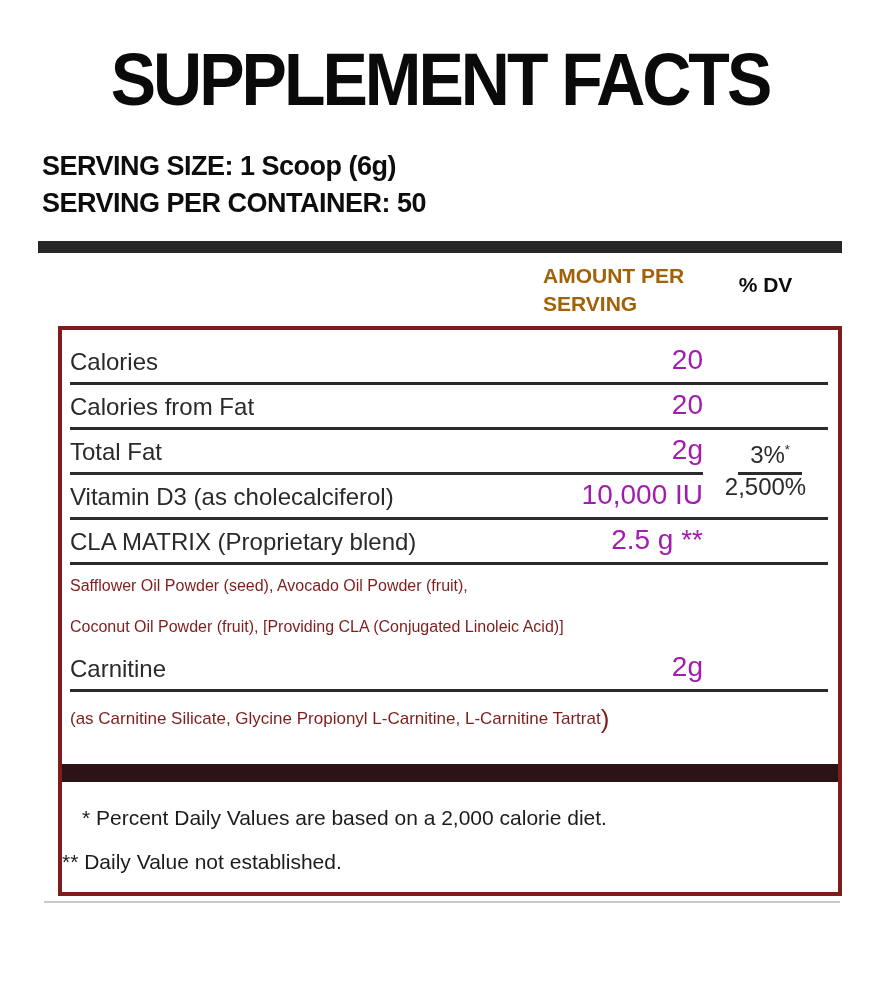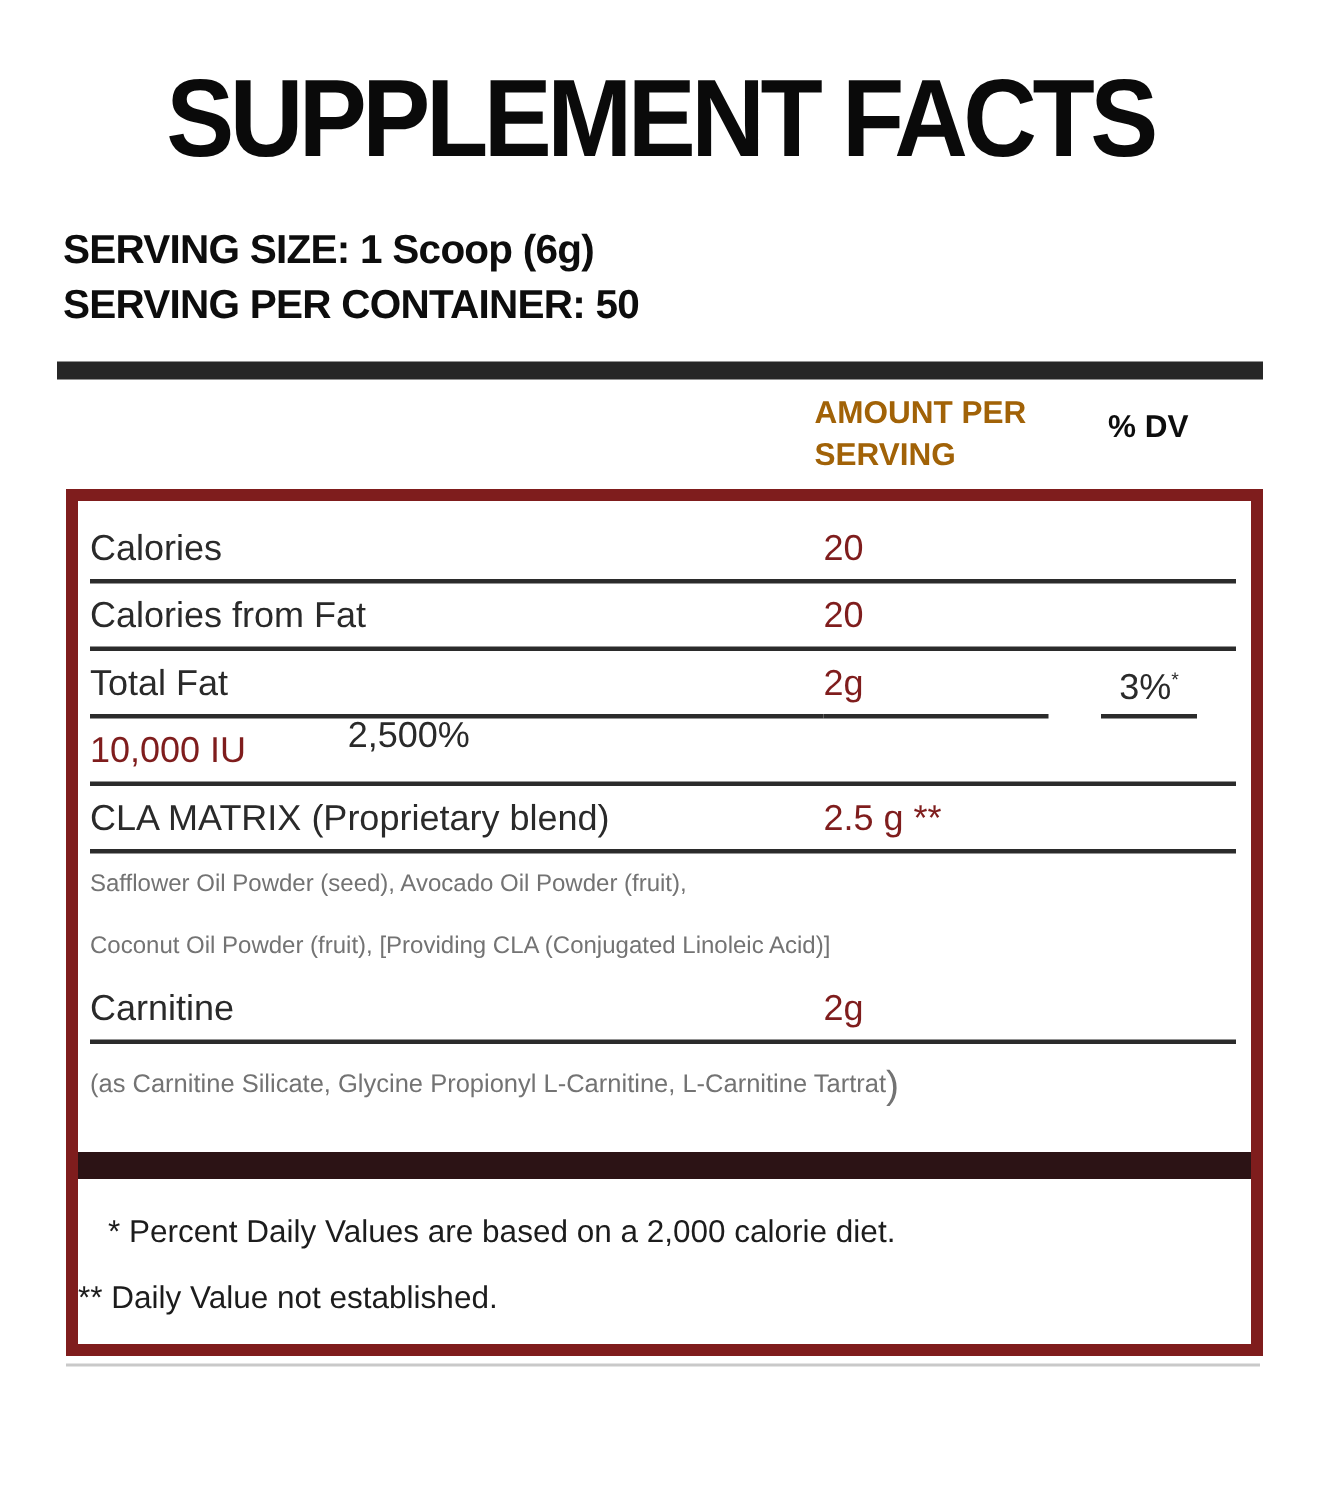--- a/index.html
+++ b/index.html
@@ -60,54 +60,54 @@
     width: 125px;
     font-weight: bold;
     font-size: 21px;
     text-align: center;
     padding-top: 11px;
     color: #0d0d0d;
   }
 
   
   .facts-box {
-    margin: 8px 38px 0 44px;
-    border: 8px solid #7f1d1d;
+    margin: 8px 38px 0 58px;
+    border: 4px solid #7f1d1d;
     background: #ffffff;
   }
   .facts-inner { padding: 0 10px 0 8px; }
 
   .trow {
     display: flex;
     align-items: flex-end;
     height: 45px;
     border-bottom: 3px solid #2b2b2b;
   }
   .trow.first { height: 55px; }
   .trow .nm   { flex: 1; font-size: 24px; color: #2a2a2a; padding-bottom: 6px; white-space: nowrap; }
-  .trow .amt  { width: 150px; font-size: 24px; color: #7f1d1d; text-align: left; padding-bottom: 6px; white-space: nowrap; }
+  .trow .amt  { width: 150px; font-size: 28px; color: #a21caf; text-align: right; padding-bottom: 6px; white-space: nowrap; }
   .trow .dvc  { width: 125px; font-size: 24px; color: #2a2a2a; text-align: center; padding-bottom: 16px; white-space: nowrap; }
   .trow sup   { font-size: 13px; }
 
   
   .trow.split { border-bottom: none; }
   .trow.split .nm, .trow.split .amt { border-bottom: 3px solid #2b2b2b; padding-bottom: 6px; }
   .trow.split .dvc { border-bottom: none; padding-bottom: 0; margin-left: 9px; width: 116px; }
   .trow.split .dvtext {
     display: inline-block;
     border-bottom: 3px solid #2b2b2b;
     padding: 0 12px 3px 12px;
   }
 
   .subline {
     height: 41px;
     display: flex;
     align-items: center;
     font-size: 16px;
-    color: #737373;
+    color: #7f1d1d;
     white-space: nowrap;
   }
   .subline.csub { height: 44px; margin-top: 5px; font-size: 17px; }
   .big-paren { font-size: 26px; font-weight: normal; line-height: 17px; }
 
   .pre-accent-gap { height: 23px; }
   .accent-bar {
     height: 18px;
     background: #2c1315;
   }
@@ -167,20 +167,21 @@
       <span class="dvc"></span>
     </div>
 
     <div class="trow split">
       <span class="nm">Total Fat</span>
       <span class="amt">2g</span>
       <span class="dvc"><span class="dvtext"><span>3%</span><sup>*</sup></span></span>
     </div>
 
     <div class="trow">
+      <span class="nm">Vitamin D3 (as cholecalciferol)</span>
       <span class="amt">10,000 IU</span>
       <span class="dvc">2,500%</span>
     </div>
 
     <div class="trow">
       <span class="nm">CLA MATRIX (Proprietary blend)</span>
       <span class="amt">2.5 g **</span>
       <span class="dvc"></span>
     </div>
 

